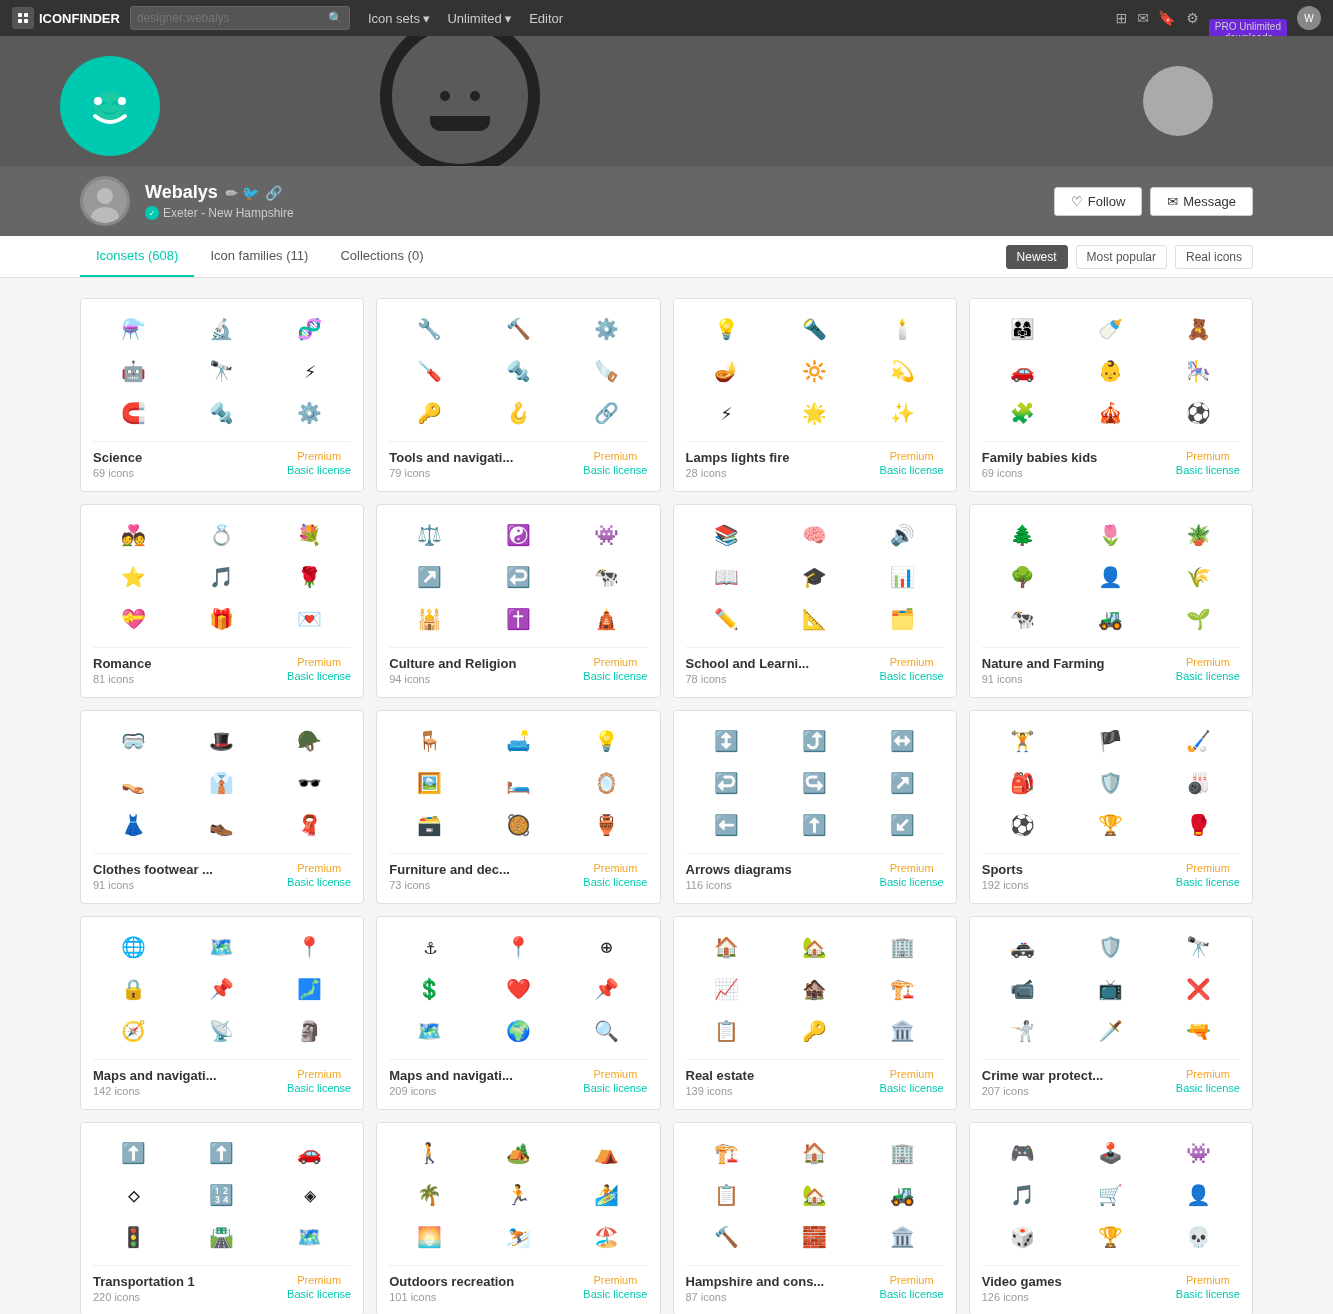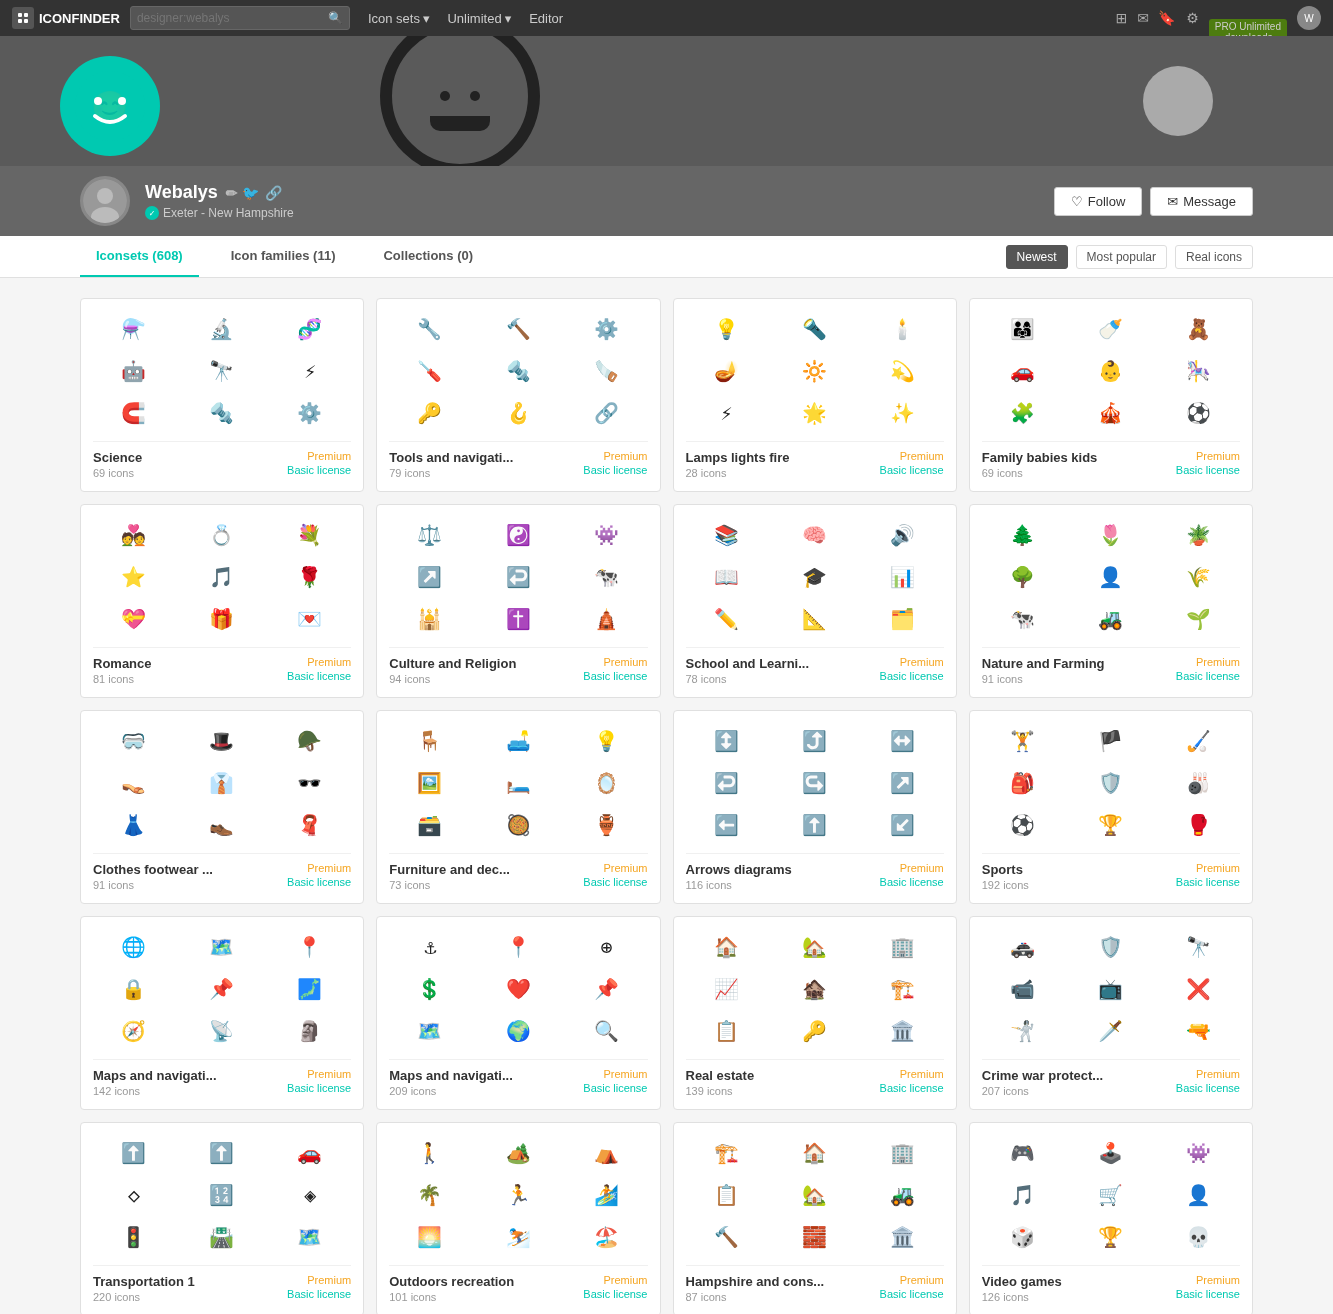--- a/index.html
+++ b/index.html
@@ -67,21 +67,21 @@
       align-items: center;
       gap: 10px;
       margin-left: auto;
     }
     .header-icon {
       color: #aaa;
       font-size: 14px;
       cursor: pointer;
     }
     .pro-badge {
-      background: #4d7c0f;
+      background: #6d28d9;
       color: #ccc;
       font-size: 10px;
       padding: 2px 6px;
       border-radius: 3px;
       white-space: nowrap;
       margin-top: 28px;
     }
     .avatar {
       width: 24px; height: 24px;
       background: #888;
@@ -207,22 +207,21 @@
     .tabs-bar {
       background: white;
       border-bottom: 1px solid #e0e0e0;
       padding: 0 80px;
       display: flex;
       align-items: center;
       justify-content: space-between;
     }
     .tabs-left {
       display: flex;
-      gap: 16px;
-      font-weight: bold;
+      gap: 0;
     }
     .tab-item {
       padding: 12px 16px;
       font-size: 13px;
       cursor: pointer;
       color: #555;
       border-bottom: 2px solid transparent;
     }
     .tab-item.active {
       color: #00c9b1;
@@ -289,21 +288,21 @@
       font-size: 13px;
       font-weight: 600;
       color: #333;
     }
     .card-count {
       font-size: 11px;
       color: #999;
       margin-top: 2px;
     }
     .card-right {
-      text-align: right;
+      text-align: center;
     }
     .badge-premium {
       font-size: 11px;
       color: #f5a623;
     }
     .badge-license {
       font-size: 11px;
       color: #00c9b1;
       margin-top: 2px;
     }

